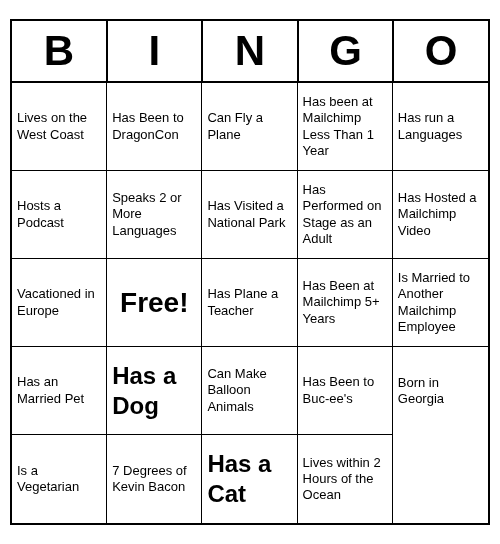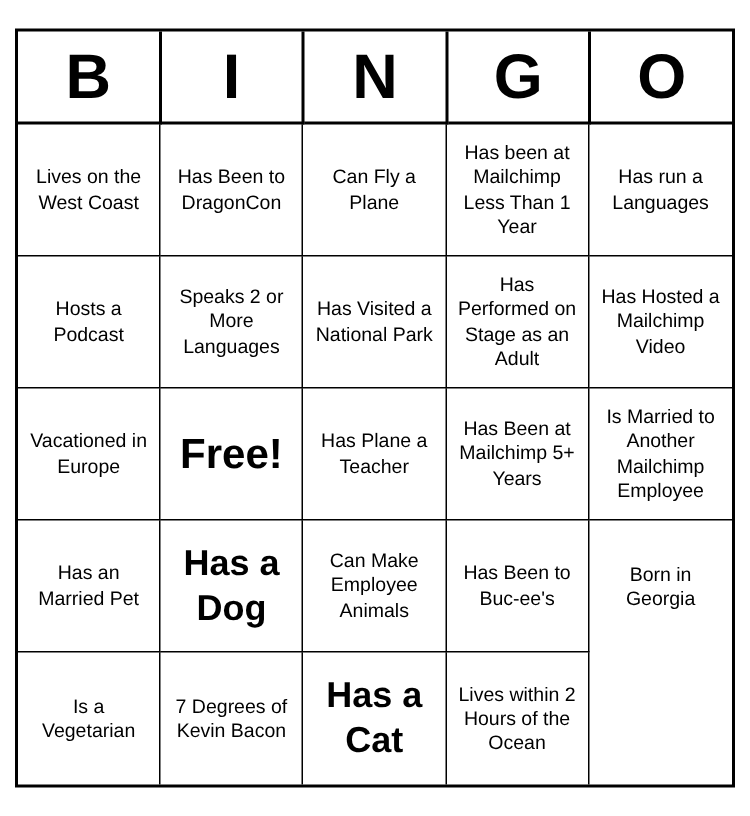--- a/index.html
+++ b/index.html
@@ -35,21 +35,21 @@
       display: grid;
       grid-template-columns: repeat(5, 1fr);
     }
     .bingo-cell {
       border-right: 1.5px solid #000;
       border-bottom: 1.5px solid #000;
       min-height: 88px;
       display: flex;
       align-items: center;
       justify-content: center;
-      text-align: center;
+      text-align: left;
       padding: 4px 5px;
       font-size: 13px;
       line-height: 1.25;
       cursor: pointer;
       position: relative;
     }
     .bingo-cell:nth-child(5n) {
       border-right: none;
     }
     .bingo-cell:nth-last-child(-n+5) {
@@ -86,21 +86,21 @@
       <div class="bingo-cell">Has Visited a National Park</div>
       <div class="bingo-cell">Has Performed on Stage as an Adult</div>
       <div class="bingo-cell">Has Hosted a Mailchimp Video</div>
       <div class="bingo-cell">Vacationed in Europe</div>
       <div class="bingo-cell free">Free!</div>
       <div class="bingo-cell">Has Plane a Teacher</div>
       <div class="bingo-cell">Has Been at Mailchimp 5+ Years</div>
       <div class="bingo-cell">Is Married to Another Mailchimp Employee</div>
       <div class="bingo-cell">Has an Married Pet</div>
       <div class="bingo-cell large-text">Has a Dog</div>
-      <div class="bingo-cell">Can Make Employee Animals</div>
+      <div class="bingo-cell">Can Make Balloon Animals</div>
       <div class="bingo-cell">Has Been to Buc-ee's</div>
       <div class="bingo-cell">Born in Georgia</div>
       <div class="bingo-cell">Is a Vegetarian</div>
       <div class="bingo-cell">7 Degrees of Kevin Bacon</div>
       <div class="bingo-cell large-text">Has a Cat</div>
       <div class="bingo-cell">Lives within 2 Hours of the Ocean</div>
     </div>
 </div>
 
 </body></html>

